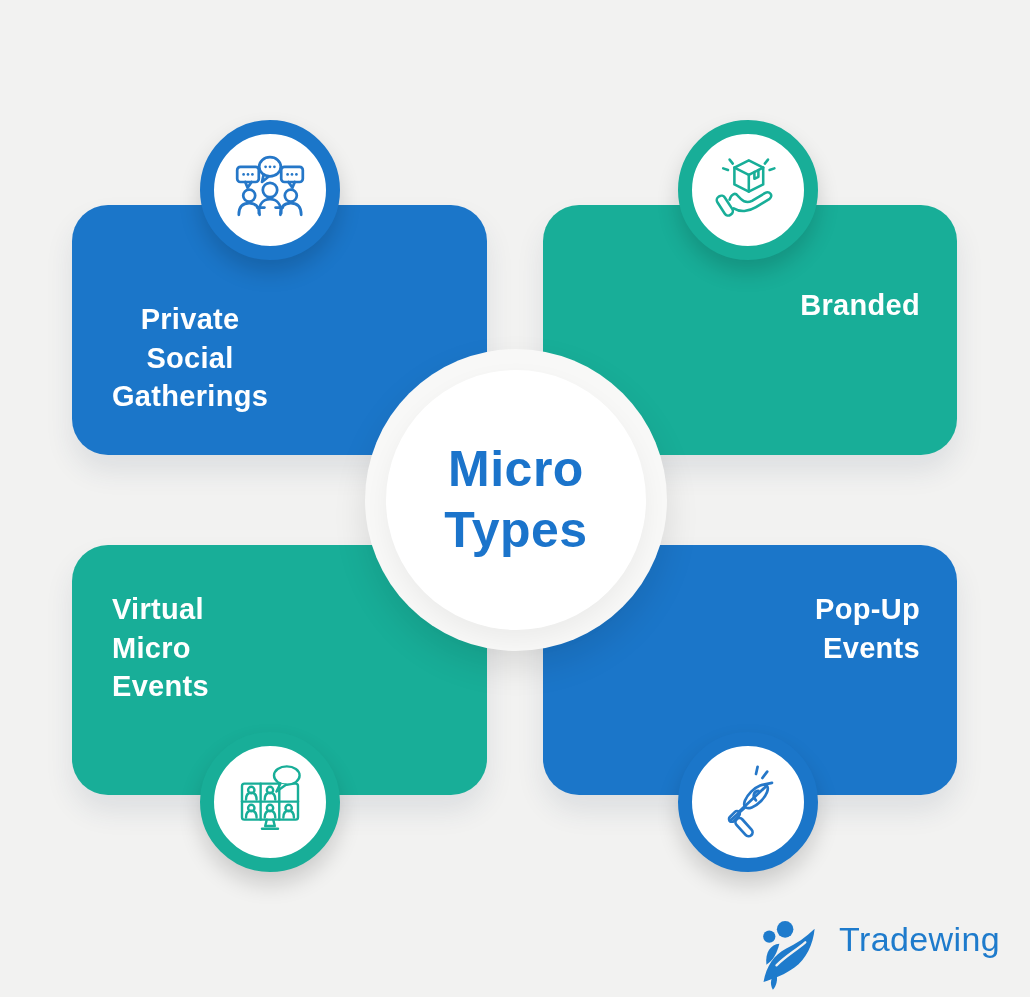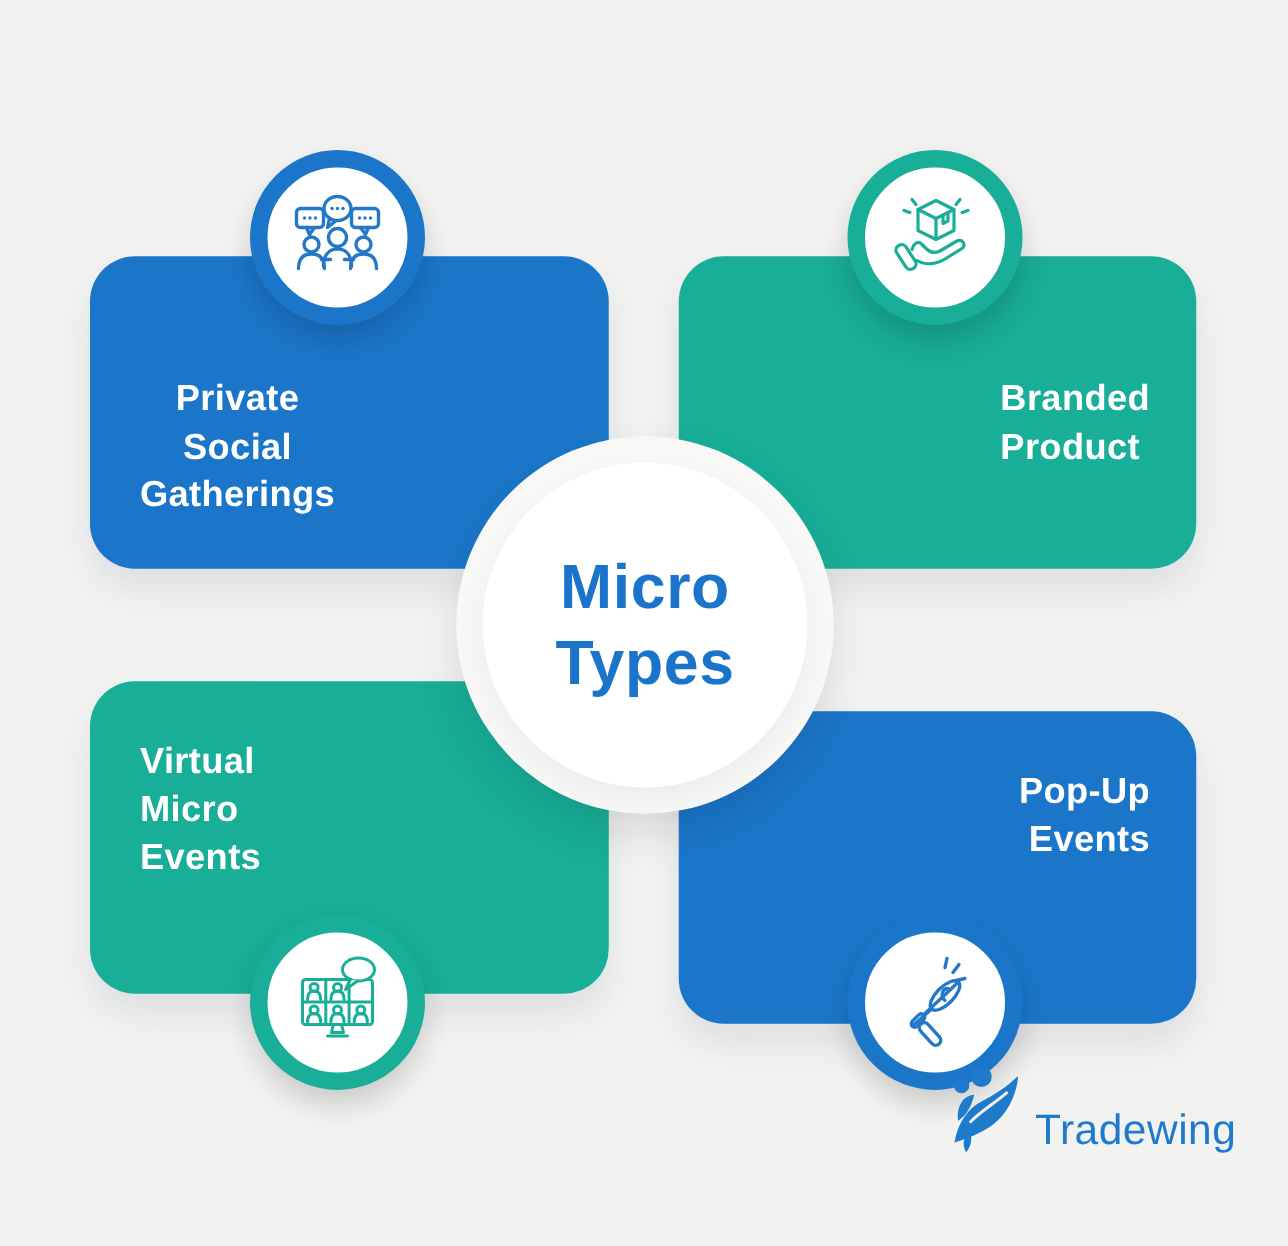--- a/index.html
+++ b/index.html
@@ -8,26 +8,26 @@
   }
   *{margin:0;padding:0;box-sizing:border-box;}
   body{background:var(--bg);font-family:"Liberation Sans","DejaVu Sans",sans-serif;}
   .canvas{position:relative;width:1030px;height:997px;background:var(--bg);overflow:hidden;}
 
   .card{position:absolute;width:415px;height:250px;border-radius:36px;
         box-shadow:0 16px 28px rgba(40,60,90,0.10);}
   .card-tl{left:72px;top:205px;background:var(--blue);}
   .card-tr{left:543px;top:205px;width:414px;background:var(--teal);}
   .card-bl{left:72px;top:545px;background:var(--teal);}
-  .card-br{left:543px;top:545px;width:414px;background:var(--blue);margin-top:24px;}
+  .card-br{left:543px;top:545px;width:414px;background:var(--blue);}
 
   .card-label{position:absolute;color:var(--white);font-size:29px;font-weight:600;
               line-height:38.5px;letter-spacing:0.3px;}
   .label-tl{left:40px;top:95px;text-align:center;}
-  .label-tr{right:37px;top:95px;text-align:left;}
+  .label-tr{right:37px;top:81px;text-align:right;}
   .label-bl{left:40px;top:45px;text-align:left;}
   .label-br{right:37px;top:45px;text-align:right;}
   .card-label .line{display:block;}
 
   .badge{position:absolute;width:140px;height:140px;border-radius:50%;background:#fff;
          border:14px solid var(--blue);display:flex;align-items:center;justify-content:center;
          box-shadow:0 12px 22px rgba(0,0,0,0.16);z-index:3;}
   .badge svg{width:80px;height:80px;display:block;}
   .badge-tl{left:200px;top:120px;border-color:var(--blue);}
   .badge-tr{left:678px;top:120px;border-color:var(--teal);}
@@ -38,21 +38,21 @@
                 border-radius:50%;background:#f8f8f7;z-index:4;
                 box-shadow:0 16px 34px rgba(0,0,0,0.10);}
   .center-inner{position:absolute;left:386px;top:370px;width:260px;height:260px;
                 border-radius:50%;background:#fff;z-index:5;
                 display:flex;flex-direction:column;align-items:center;justify-content:center;
                 box-shadow:0 10px 24px rgba(0,0,0,0.05);}
   .center-title{font-size:50px;font-weight:800;color:var(--title-blue);
                 line-height:61px;text-align:center;letter-spacing:0.5px;}
   .center-title .line{display:block;}
 
-  .logo{position:absolute;left:752px;top:852px;display:flex;align-items:flex-end;gap:4px;z-index:6;}
+  .logo{position:absolute;left:752px;top:920px;display:flex;align-items:flex-start;gap:15px;z-index:6;}
   .logo svg{width:72px;height:72px;display:block;}
   .logo-text{font-size:34px;font-weight:500;color:var(--logo-blue);letter-spacing:0.4px;}
 
   .icon-stroke-blue{stroke:#2577c8;}
   .icon-stroke-teal{stroke:#18ae98;}
 </style>
 </head>
 <body>
 
 <div class="canvas">
@@ -61,21 +61,20 @@
     <div class="card-label label-tl">
       <span class="line">Private</span>
       <span class="line">Social</span>
       <span class="line">Gatherings</span>
     </div>
   </div>
 
   <div class="card card-tr">
     <div class="card-label label-tr">
       <span class="line">Branded</span>
-      <span class="line">Product</span>
     </div>
   </div>
 
   <div class="card card-bl">
     <div class="card-label label-bl">
       <span class="line">Virtual</span>
       <span class="line">Micro</span>
       <span class="line">Events</span>
     </div>
   </div>

